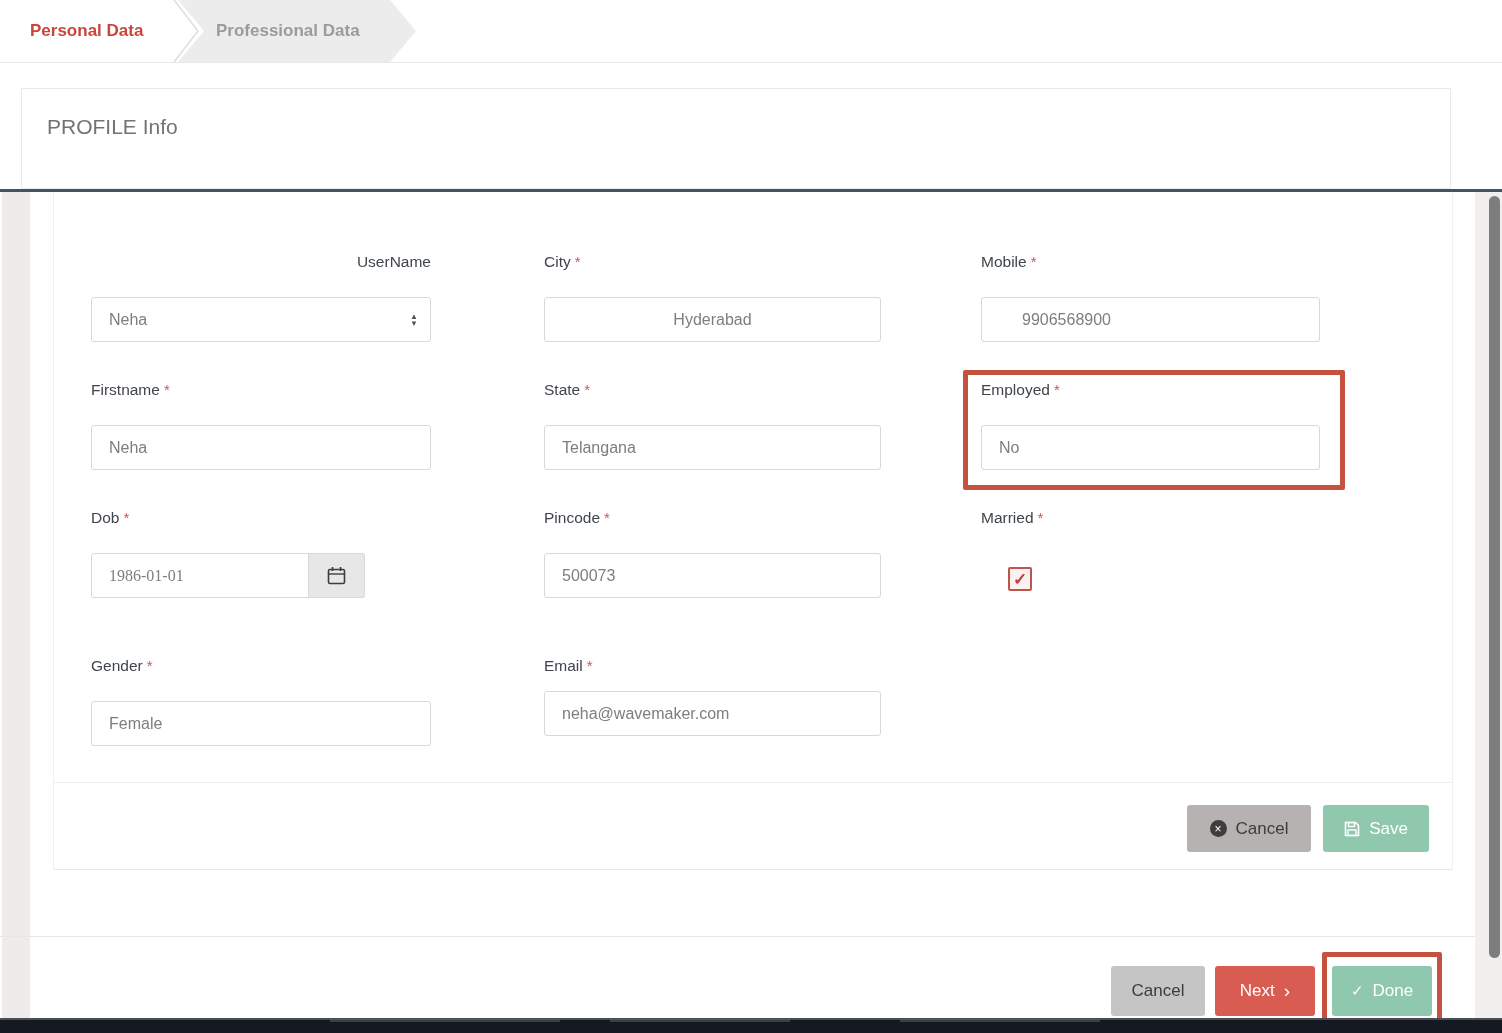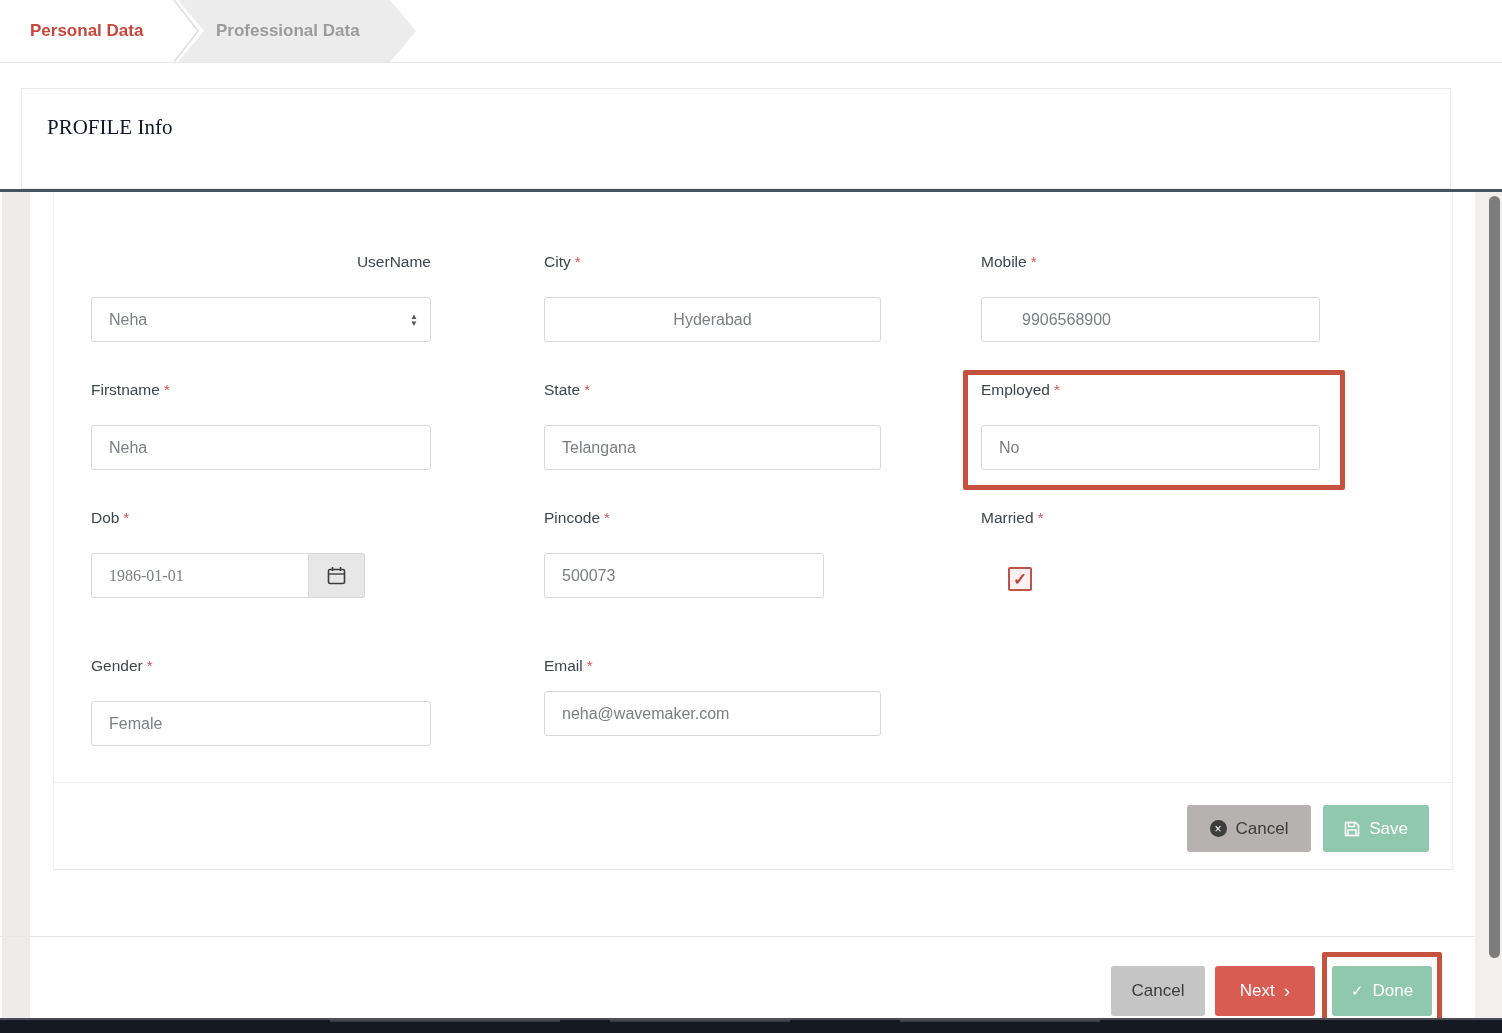--- a/index.html
+++ b/index.html
@@ -10,21 +10,21 @@
   .tabbar { position:absolute; left:0; top:0; width:1502px; height:63px; background:#fff; border-bottom:1px solid #e8e8e8; }
   .tab-active { position:absolute; left:0; top:0; width:175px; height:62px; display:flex; align-items:center; padding-left:30px;
     color:#c9463d; font-size:17px; font-weight:600; background:#fff; }
   .tab-sep { position:absolute; left:173px; top:0; width:26px; height:62px; }
   .tab-next { position:absolute; left:178px; top:0; width:238px; height:62px; background:#ececec;
     clip-path:polygon(0 0, calc(100% - 26px) 0, 100% 50%, calc(100% - 26px) 100%, 0 100%, 26px 50%);
     display:flex; align-items:center; padding-left:38px; color:#9b9b9b; font-size:17px; font-weight:600; }
 
   
   .profile-panel { position:absolute; left:21px; top:88px; width:1430px; height:101px; background:#fff; border:1px solid #eaeaea; }
-  .profile-title { position:absolute; left:25px; top:26px; font-size:21px; color:#0f172a;font-family:Liberation Serif, serif; }
+  .profile-title { position:absolute; left:25px; top:26px; font-size:21px; color:#737373; }
 
   .dark-divider { position:absolute; left:0; top:189px; width:1502px; height:3px; }
 
   
   .left-strip { position:absolute; left:2px; top:192px; width:28px; height:826px; background:#edecea; }
   .scroll-track { position:absolute; left:1475px; top:192px; width:27px; height:826px; background:#f1f0ee; }
   .scroll-thumb { position:absolute; left:14px; top:4px; width:11px; height:762px; background:#7d7d7d; border-radius:6px; }
 
   
   .card { position:absolute; left:53px; top:192px; width:1400px; height:678px; background:#fff;
@@ -153,21 +153,21 @@
             <line x1="5.5" y1="1" x2="5.5" y2="5" stroke="#3d3d3d" stroke-width="1.6"></line>
             <line x1="13.5" y1="1" x2="13.5" y2="5" stroke="#3d3d3d" stroke-width="1.6"></line>
             <line x1="1.5" y1="8" x2="17.5" y2="8" stroke="#3d3d3d" stroke-width="1.4"></line>
           </svg>
         </div>
       </div>
     </div>
 
     <div class="field" style="left:490px; top:317px;">
       <div class="field-label"><span>Pincode</span><span class="req">*</span></div>
-      <input class="tbox" style="width: 280px; margin-top: 26px;" value="500073">
+      <input class="tbox" style="width: 337px; margin-top: 26px;" value="500073">
     </div>
 
     <div class="field" style="left:927px; top:317px;">
       <div class="field-label"><span>Married</span><span class="req">*</span></div>
       <div class="checkbox" style="margin-top:40px; margin-left:27px;">
         <span>✓</span>
       </div>
     </div>
 
     <div class="field" style="left:37px; top:465px;">

